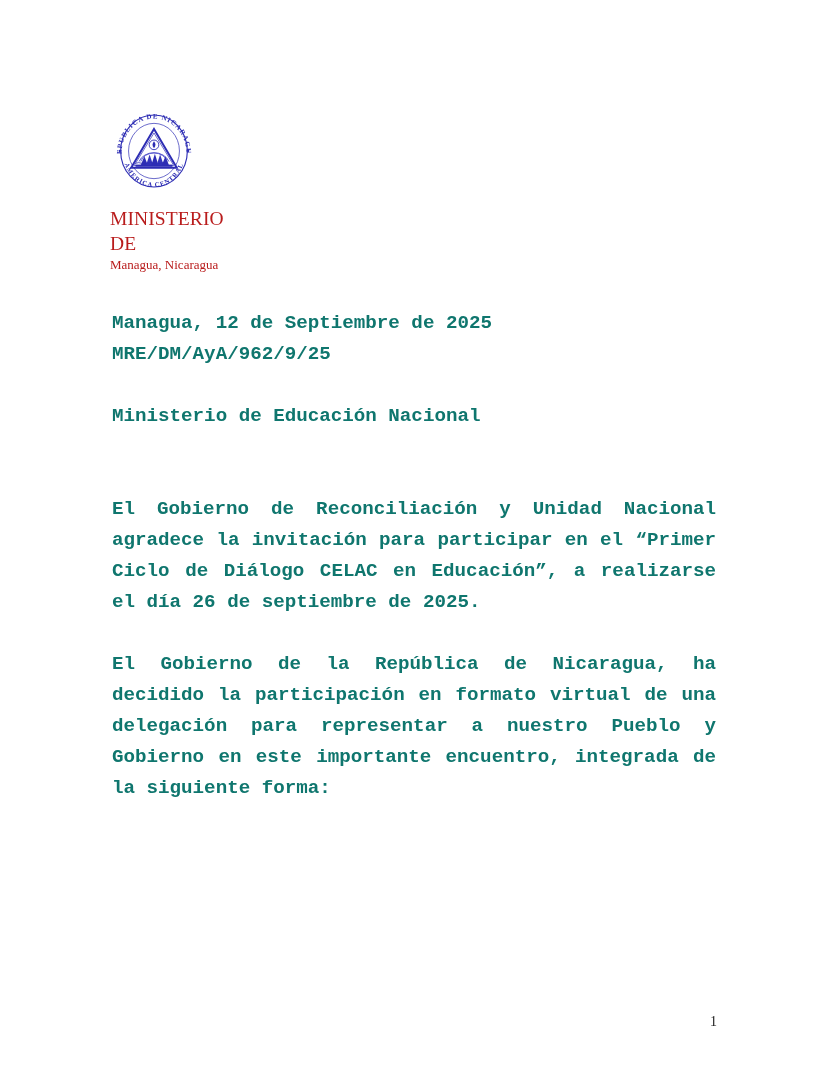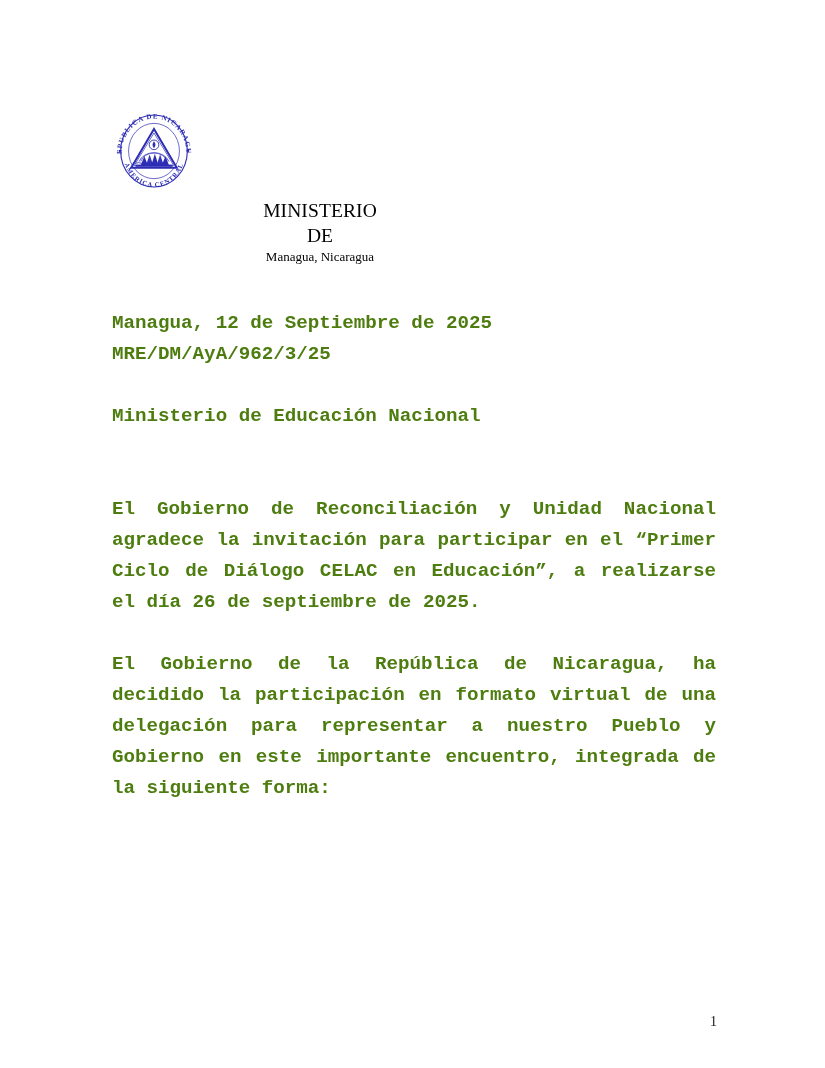--- a/index.html
+++ b/index.html
@@ -32,25 +32,24 @@
     position: relative;
   }
 
   .seal-svg {
     display: block;
     width: 88px;
     height: 86px;
   }
 
   .ministry-block {
-    margin-top: 4px;
-    color: #000000;
+    margin-top: 12px;
+    color: #b91c1c;
     font-family: "Liberation Serif", "DejaVu Serif", serif;
     line-height: 1.30;
-    text-align: center;
   }
 
   .ministry-line {
     font-size: 19.5px;
     letter-spacing: 0.1px;
     white-space: nowrap;
   }
 
   .ministry-city {
     font-size: 13px;
@@ -60,21 +59,21 @@
 
   
   .body-area {
     position: absolute;
     left: 112px;
     top: 308px;
     width: 604px;
     font-family: "Liberation Mono", "DejaVu Sans Mono", monospace;
     font-weight: bold;
     font-size: 19.2px;
-    color: #4d7c0f;
+    color: #0f766e;
     line-height: 31px;
   }
 
   .blk {
     margin: 0;
     padding: 0;
   }
 
   .blk.justified {
     text-align: justify;
@@ -148,21 +147,21 @@
     <div class="ministry-block">
       <div class="ministry-line">MINISTERIO</div>
       <div class="ministry-line">DE</div>
       <div class="ministry-city">Managua, Nicaragua</div>
     </div>
   </div>
 
   <div class="body-area">
 
     <div class="blk nowrap-line">Managua, 12 de Septiembre de 2025</div>
-    <div class="blk nowrap-line">MRE/DM/AyA/962/3/25</div>
+    <div class="blk nowrap-line">MRE/DM/AyA/962/9/25</div>
 
     <div class="gap-md"></div>
 
     <div class="blk nowrap-line">Ministerio de Educación Nacional</div>
 
     <div class="gap-sm"></div>
 
 
     <div class="gap-sm"></div>
 

